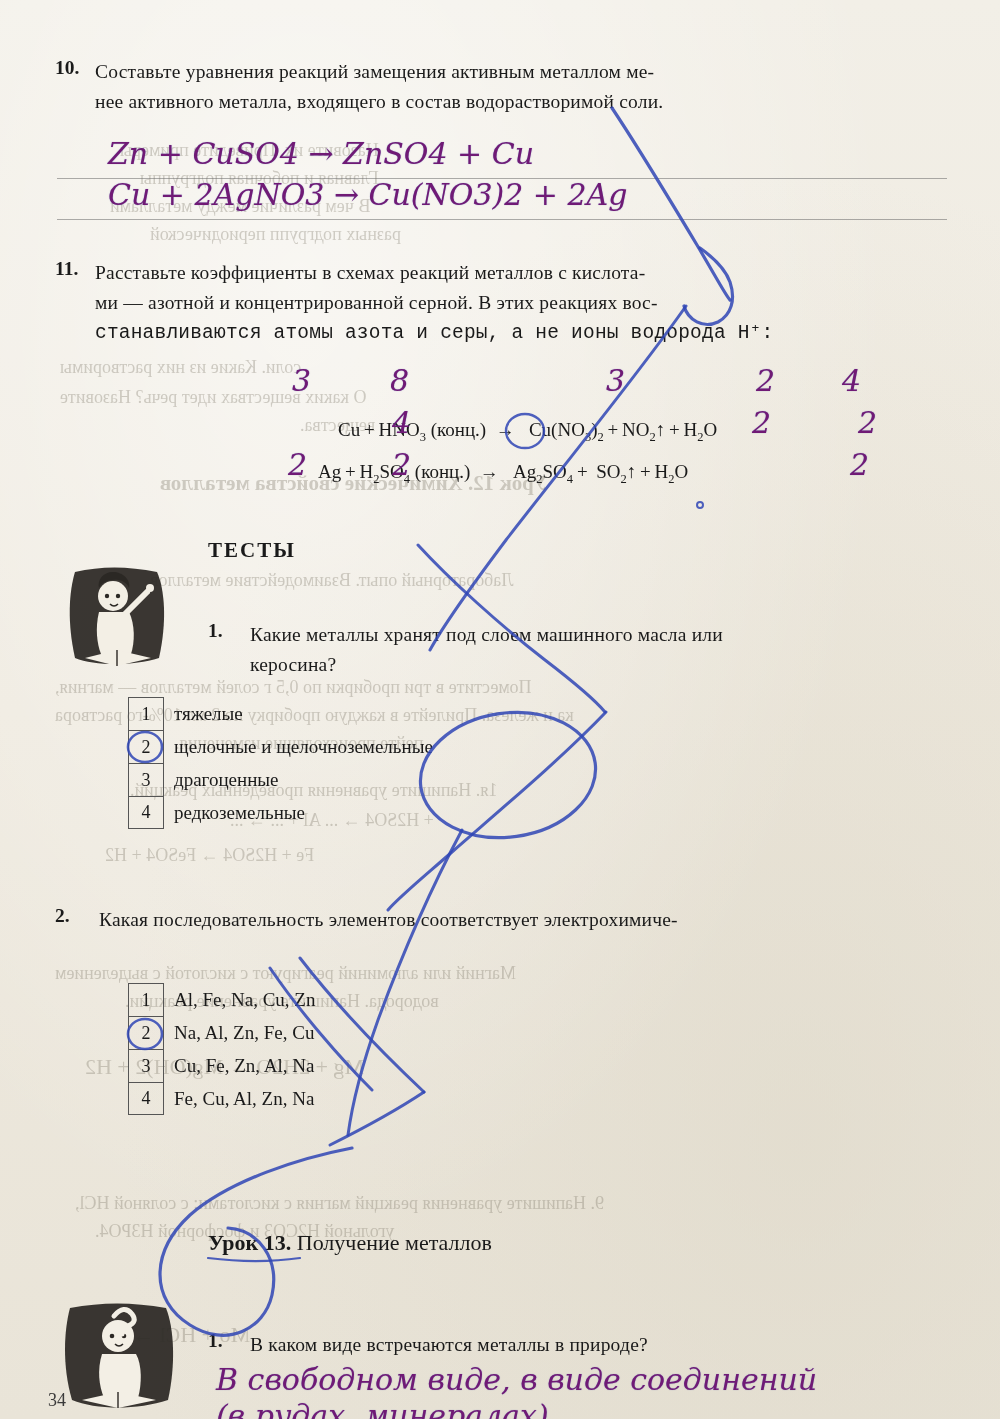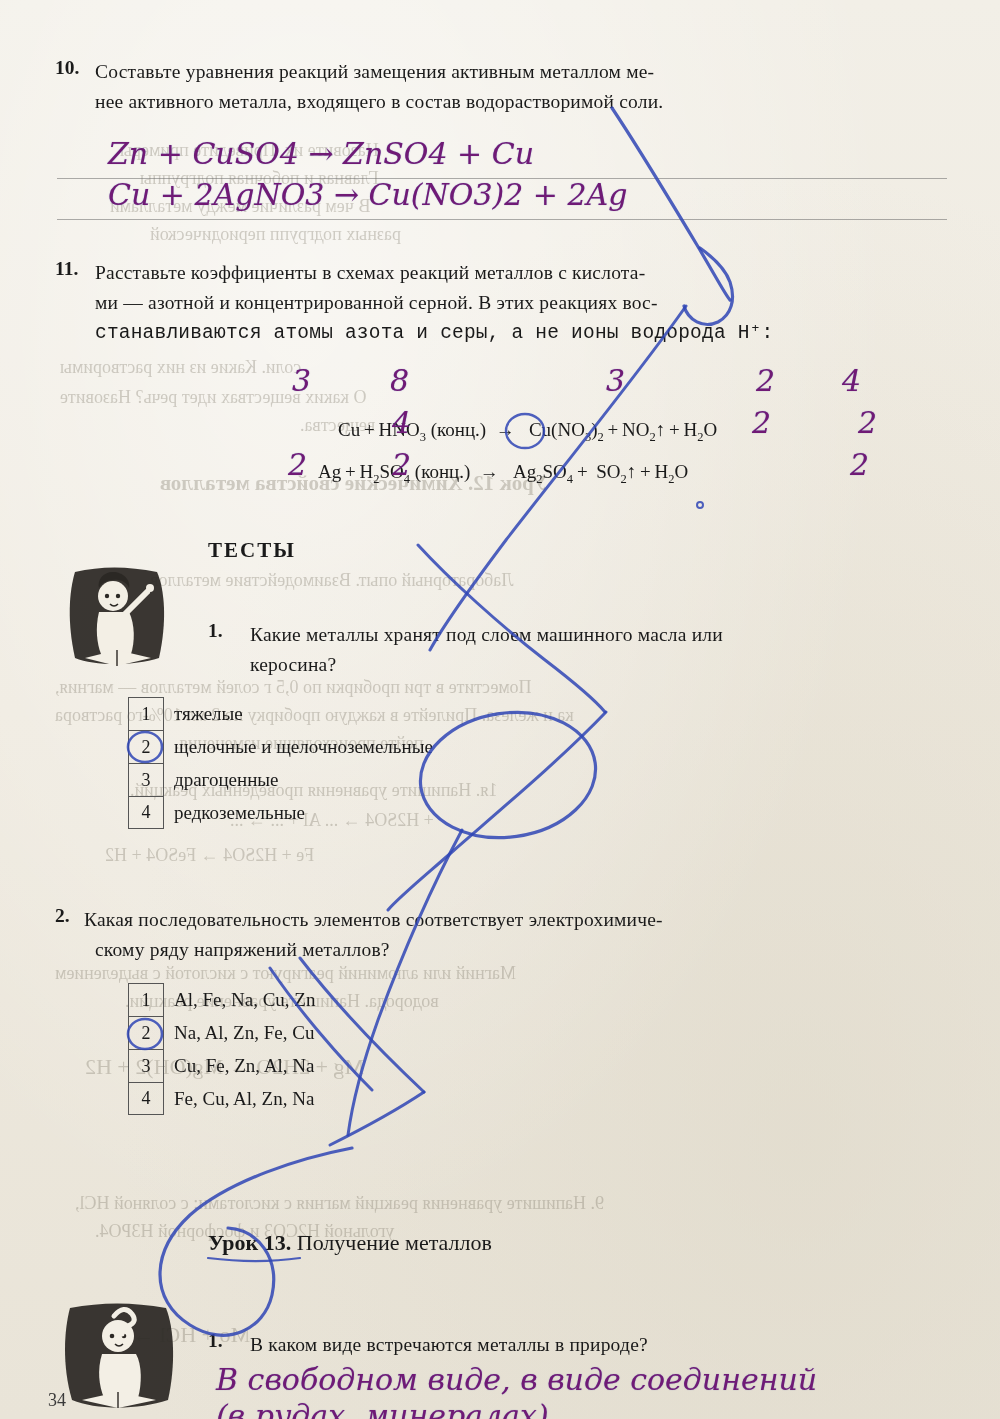--- a/index.html
+++ b/index.html
@@ -238,22 +238,21 @@
       <div class="n">3</div>
       <div class="t">драгоценные</div>
     </div>
     <div class="opt">
       <div class="n">4</div>
       <div class="t">редкоземельные</div>
     </div>
   </div>
 
   <div class="num" style="left:55px;top:905px;">2.</div>
-  <div class="q" style="left:84px;top:905px;">Какая последовательность элементов соответствует электрохимиче-</div>
-  <div class="q" style="left:95px;top:935px;">скому ряду напряжений металлов?</div>
+  <div class="q" style="left:99px;top:905px;">Какая последовательность элементов соответствует электрохимиче-</div>
 
   <div class="opts" style="left:128px;top:983px;">
     <div class="opt">
       <div class="n">1</div>
       <div class="t">Al, Fe, Na, Cu, Zn</div>
     </div>
     <div class="opt">
       <div class="n">2</div>
       <div class="t">Na, Al, Zn, Fe, Cu</div>
     </div>

